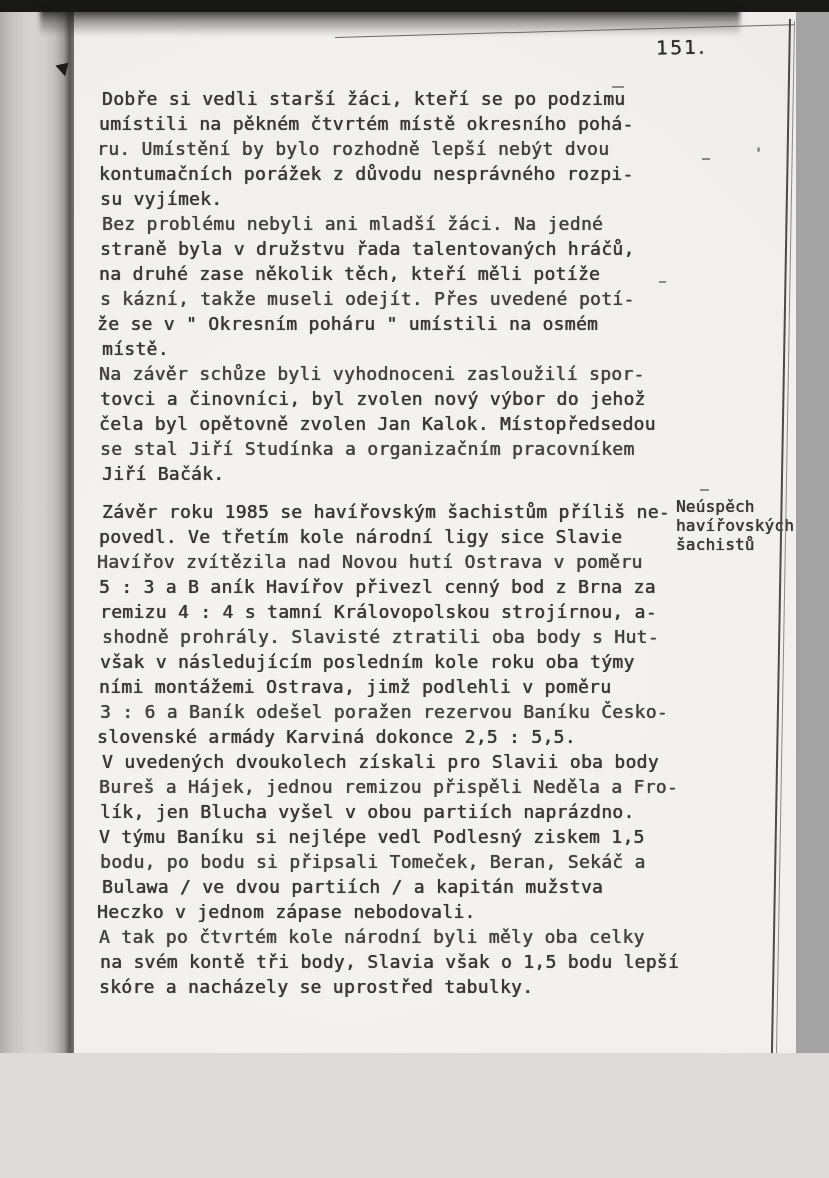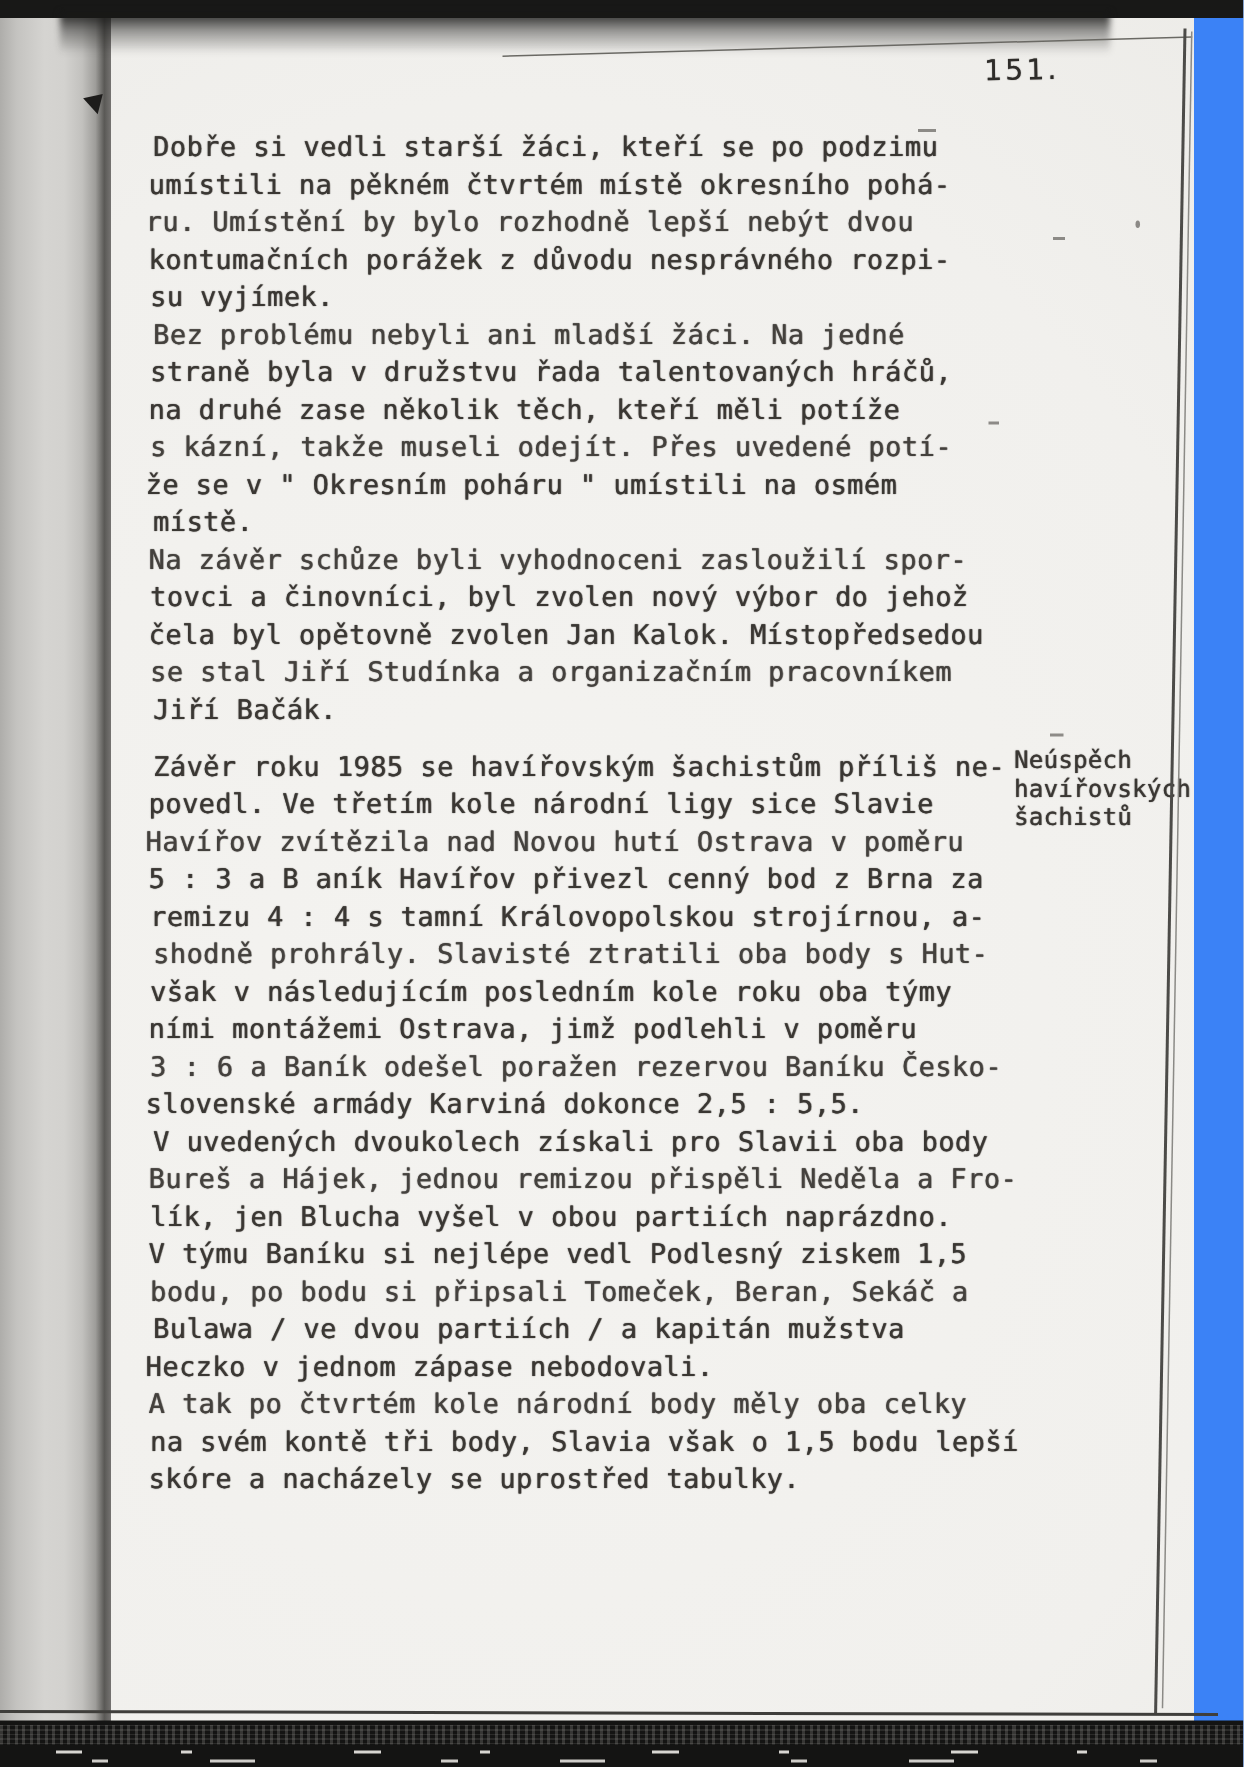--- a/index.html
+++ b/index.html
@@ -1,18 +1,18 @@
 <!DOCTYPE html>
 <html><head>
 <meta charset="utf-8">
 <style>
   html,body{margin:0;padding:0;background:#dcdbd8;}
   .canvas{
-    position:relative;width:829px;height:1178px;overflow:hidden;
-    background:#3b82f6;
+    position:relative;width:829px;height:1053px;overflow:hidden;
+    background:#a3a3a3;
     font-family:"DejaVu Sans Mono","Liberation Mono",monospace;
   }
   
   .stack-edge{
     position:absolute;left:0;top:0;width:74px;height:1178px;
     background:linear-gradient(to right,
       #aeadaa 0%, #c4c3c0 15%, #d5d4d1 40%, #d3d2cf 58%,
       #c2c1be 74%, #9e9d9a 86%, #5a5956 94%, #757371 100%);
   }
   
@@ -137,21 +137,21 @@
       <div class="line">ními montážemi Ostrava, jimž podlehli v poměru</div>
       <div class="line">3 : 6 a Baník odešel poražen rezervou Baníku Česko-</div>
       <div class="line">slovenské armády Karviná dokonce 2,5 : 5,5.</div>
       <div class="line">V uvedených dvoukolech získali pro Slavii oba body</div>
       <div class="line">Bureš a Hájek, jednou remizou přispěli Neděla a Fro-</div>
       <div class="line">lík, jen Blucha vyšel v obou partiích naprázdno.</div>
       <div class="line">V týmu Baníku si nejlépe vedl Podlesný ziskem 1,5</div>
       <div class="line">bodu, po bodu si připsali Tomeček, Beran, Sekáč a</div>
       <div class="line">Bulawa / ve dvou partiích / a kapitán mužstva</div>
       <div class="line">Heczko v jednom zápase nebodovali.</div>
-      <div class="line">A tak po čtvrtém kole národní body měly oba celky</div>
+      <div class="line">A tak po čtvrtém kole národní byli měly oba celky</div>
       <div class="line">na svém kontě tři body, Slavia však o 1,5 bodu lepší</div>
       <div class="line">skóre a nacházely se uprostřed tabulky.</div>
     </div>
 
   <div class="note">
       <div class="note-line">Neúspěch</div>
       <div class="note-line">havířovských</div>
       <div class="note-line">šachistů</div>
     </div>
 

